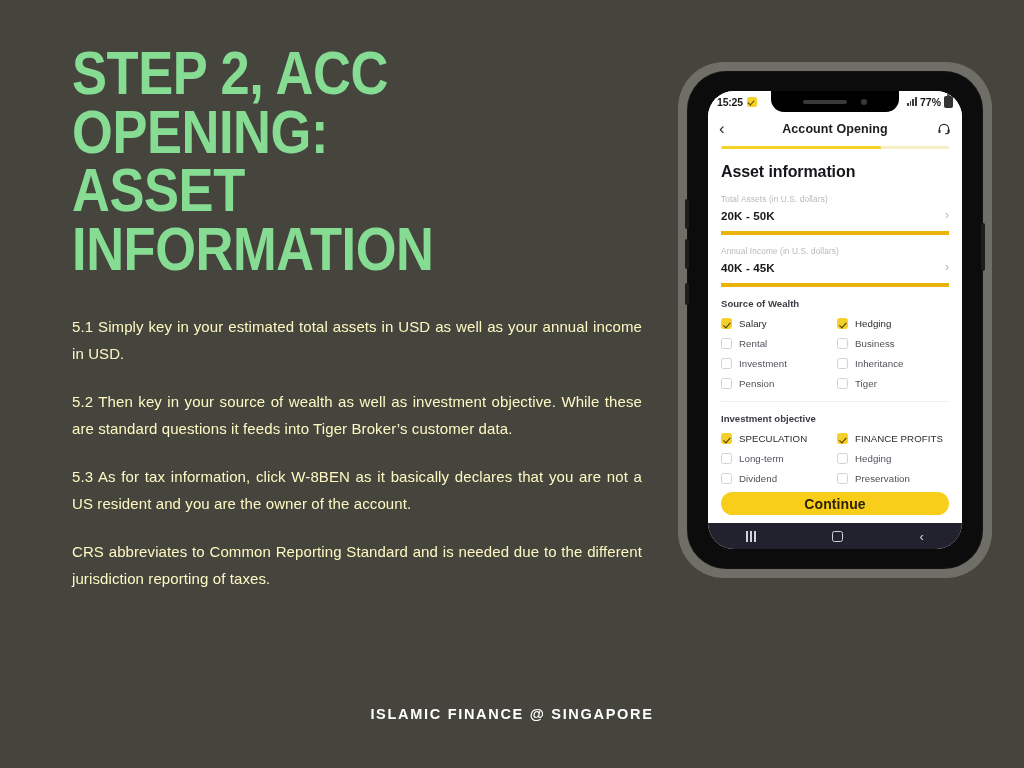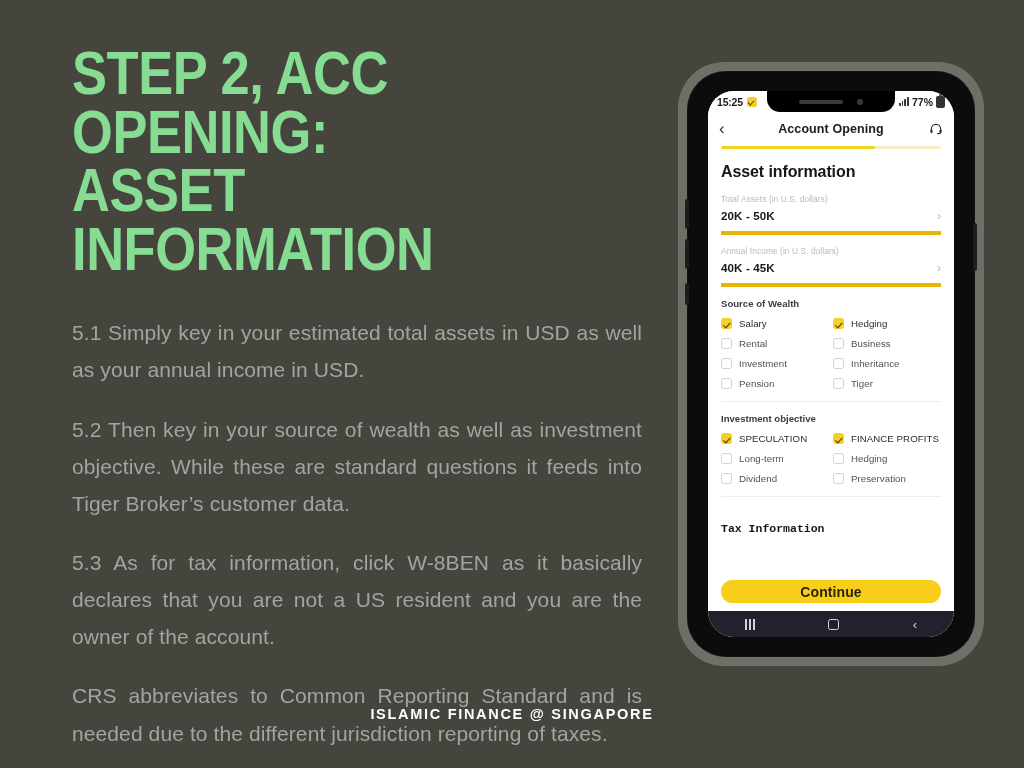--- a/index.html
+++ b/index.html
@@ -35,22 +35,22 @@
     transform-origin: left top;
     margin: 0;
     white-space: pre-line;
     text-transform: uppercase;
   }
 
   .body-block {
     margin-top: 36px;
   }
   .body-para {
-    color: #a3a3a3;
-    font-size: 21px;
+    color: #fef9c3;
+    font-size: 15px;
     line-height: 1.77;
     text-align: justify;
     text-justify: inter-word;
     margin: 0 0 22px 0;
     letter-spacing: 0.1px;
   }
   .body-para:last-child { margin-bottom: 0; }
 
   .footer {
     position: absolute;
@@ -63,21 +63,22 @@
     font-weight: bold;
     letter-spacing: 1.7px;
   }
 
   
   .phone-wrap {
     position: absolute;
     left: 678px;
     top: 62px;
     width: 306px;
-    height: 604px;
+    height: 516px;
+    padding-left: 8px;
   }
   
   .phone-rim {
     position: absolute;
     inset: 0;
     background: #6f6f68;
     border-radius: 46px;
   }
   
   .phone-body {

